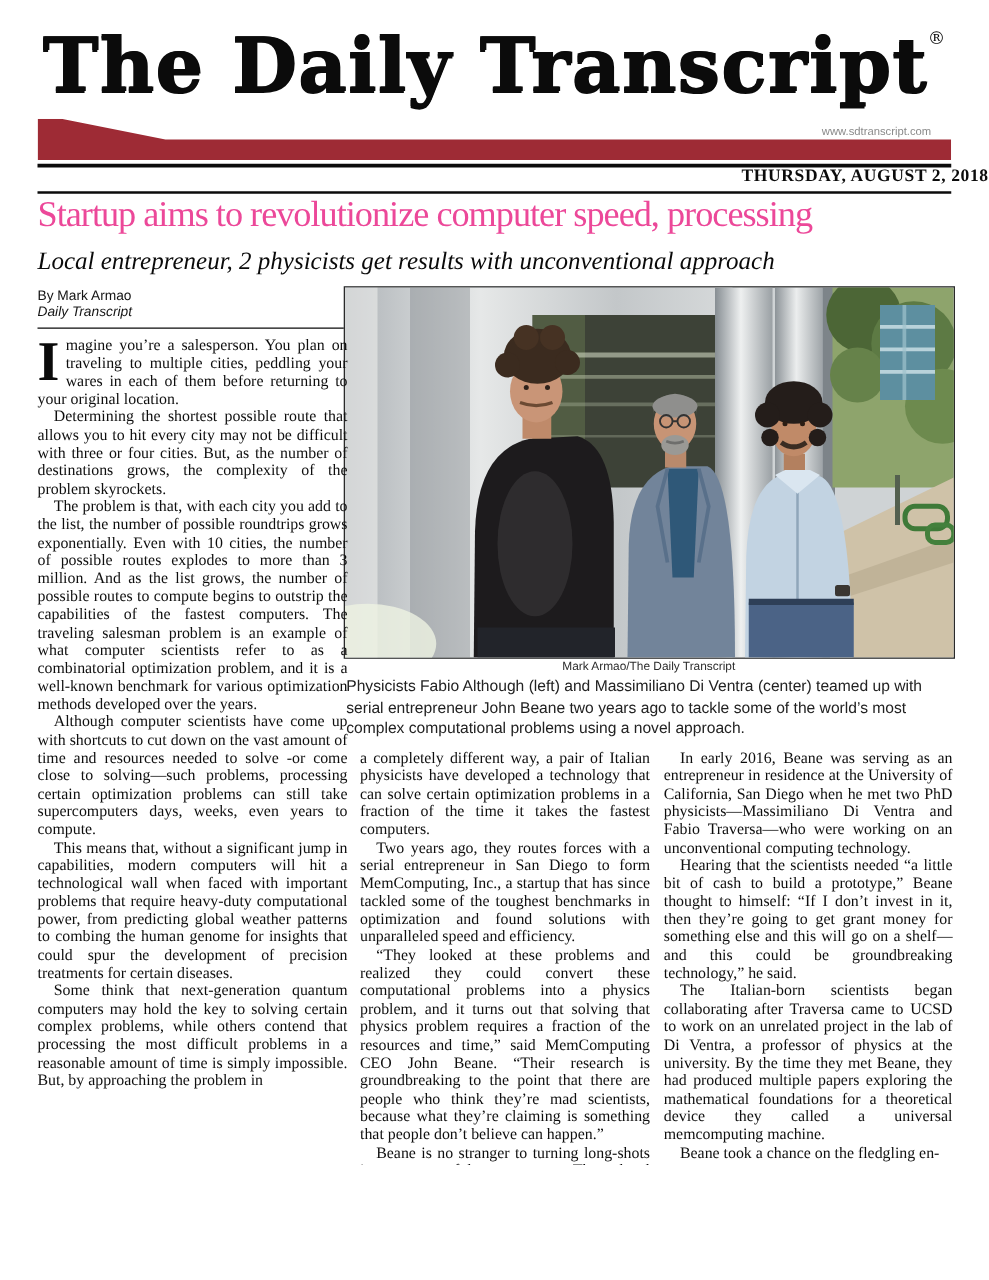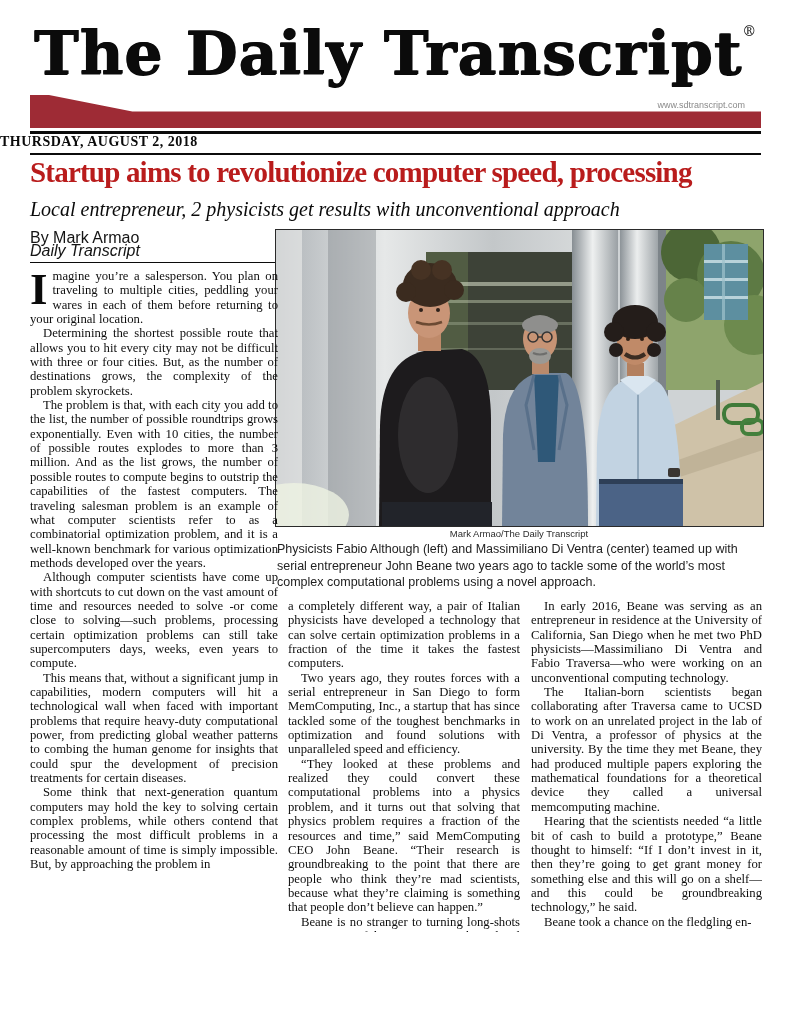--- a/index.html
+++ b/index.html
@@ -20,38 +20,38 @@
     position:absolute;right:46px;top:100px;
     font-family:"Liberation Sans",sans-serif;font-size:9px;color:#8a8a8a;padding-left:24px;
   }
   .banner{
     position:absolute;left:30px;top:95px;width:731px;height:33px;
     clip-path:polygon(0% 0%,2.6% 0%,14% 50%,100% 50%,100% 100%,0% 100%);
   }
   
   .rule-a{position:absolute;left:30px;top:131px;width:731px;height:3px;background:#0b0b0b;}
   .dateline{
-    position:absolute;left:0;top:134px;width:791px;text-align:left;
+    position:absolute;left:0;top:134px;width:791px;text-align:right;
     font-size:14px;font-weight:bold;letter-spacing:.5px;color:#0b0b0b;
   }
   .rule-b{position:absolute;left:30px;top:153px;width:731px;height:2px;background:#0b0b0b;}
   
   .headline{
     position:absolute;left:30px;top:156px;width:735px;margin:0;
-    font-size:29px;font-weight:bold;letter-spacing:-0.8px;color:#b91c1c;
+    font-size:29px;font-weight:normal;letter-spacing:-0.8px;color:#ec4899;
     white-space:nowrap;
   }
   .subhead{
     position:absolute;left:30px;top:198px;width:731px;margin:0;
     font-size:20px;font-style:italic;font-weight:normal;color:#0a0a0a;
   }
   
   .byline{
     position:absolute;left:30px;top:231px;width:248px;
-    font-family:"Liberation Sans",sans-serif;font-size:16px;line-height:13px;color:#141414;
+    font-family:"Liberation Sans",sans-serif;font-size:11px;line-height:13px;color:#141414;
   }
   .byline .pub{font-style:italic;}
   .byline-rule{position:absolute;left:30px;top:262px;width:248px;height:1px;background:#0b0b0b;}
   
   .col{
     position:absolute;font-size:12.7px;line-height:14.35px;text-align:justify;
     color:#0e0e0e;
   }
   .col p{margin:0;text-indent:13px;}
   .col p.noindent{text-indent:0;}
@@ -210,18 +210,18 @@
 
   <div class="col col2">
     <p class="noindent">a completely different way, a pair of Italian physicists have developed a technology that can solve certain optimization problems in a fraction of the time it takes the fastest computers.</p>
     <p>Two years ago, they routes forces with a serial entrepreneur in San Diego to form MemComputing, Inc., a startup that has since tackled some of the toughest benchmarks in optimization and found solutions with unparalleled speed and efficiency.</p>
     <p>“They looked at these problems and realized they could convert these computational problems into a physics problem, and it turns out that solving that physics problem requires a fraction of the resources and time,” said MemComputing CEO John Beane. “Their research is groundbreaking to the point that there are people who think they’re mad scientists, because what they’re claiming is something that people don’t believe can happen.”</p>
     <p>Beane is no stranger to turning long-shots into successful ventures. The local entrepreneur was an original member of Pyxis Corp., which later became CareFusion, and ecoATM,</p>
   </div>
 
   <div class="col col3">
     <p>In early 2016, Beane was serving as an entrepreneur in residence at the University of California, San Diego when he met two PhD physicists—Massimiliano Di Ventra and Fabio Traversa—who were working on an unconventional computing technology.</p>
+    <p>Hearing that the scientists needed “a little bit of cash to build a prototype,” Beane thought to himself: “If I don’t invest in it, then they’re going to get grant money for something else and this will go on a shelf—and this could be groundbreaking technology,” he said.</p>
     <p>The Italian-born scientists began collaborating after Traversa came to UCSD to work on an unrelated project in the lab of Di Ventra, a professor of physics at the university. By the time they met Beane, they had produced multiple papers exploring the mathematical foundations for a theoretical device they called a universal memcomputing machine.</p>
-    <p>Hearing that the scientists needed “a little bit of cash to build a prototype,” Beane thought to himself: “If I don’t invest in it, then they’re going to get grant money for something else and this will go on a shelf—and this could be groundbreaking technology,” he said.</p>
     <p>Beane took a chance on the fledgling en-</p>
   </div>
 
 </div>
 
 </body></html>

